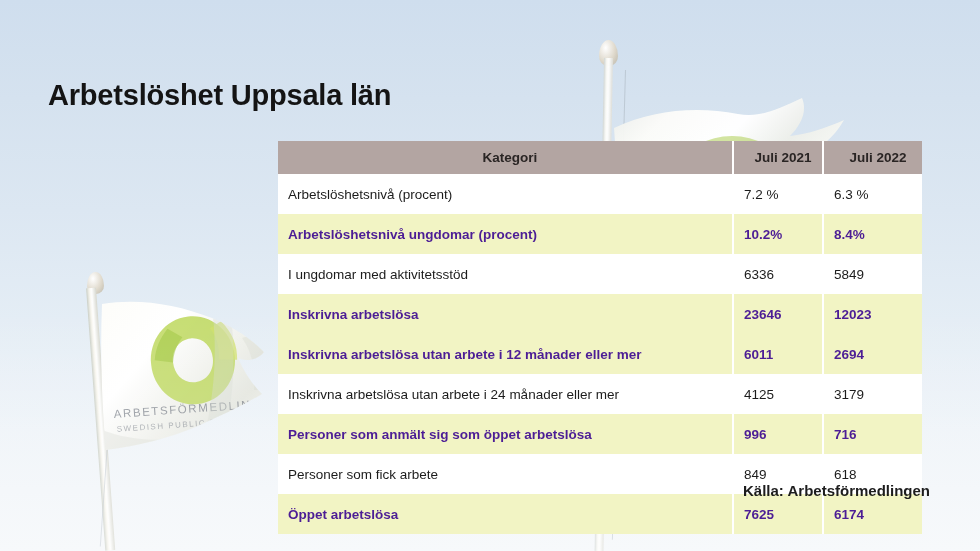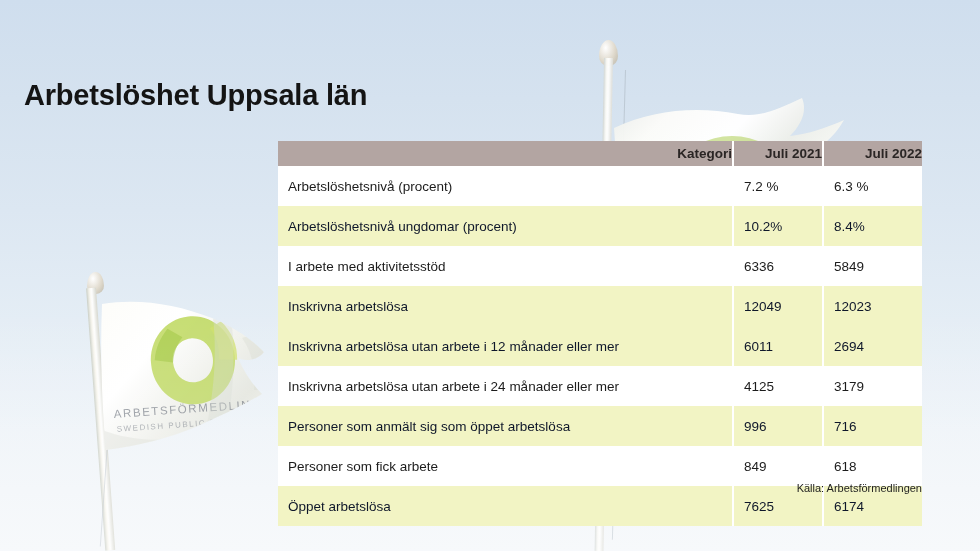--- a/index.html
+++ b/index.html
@@ -118,35 +118,35 @@
   .haze {
     position: absolute;
     inset: 0;
     background: linear-gradient(180deg, rgba(255,255,255,0) 55%, rgba(255,255,255,.30) 100%);
     pointer-events: none;
   }
 
   
   .title {
     position: absolute;
-    left: 24px;
+    left: 48px;
     top: 79px;
     font-size: 29px;
     font-weight: bold;
     color: #141414;
     letter-spacing: -0.2px;
     white-space: nowrap;
   }
 
   .source {
     position: absolute;
-    right: 58px;
+    right: 50px;
     top: 482px;
-    font-size: 11px;
-    font-weight: normal;
+    font-size: 15px;
+    font-weight: bold;
     color: #1d1d1d;
     white-space: nowrap;
   }
 
   
   .table-wrap {
     position: absolute;
     left: 278px;
     top: 141px;
     width: 644px;
@@ -159,40 +159,40 @@
     color: #1c1c1c;
   }
   table.data col.c-cat   { width: 455px; }
   table.data col.c-v1    { width: 90px; }
   table.data col.c-v2    { width: 99px; }
 
   table.data th {
     background: #b3a5a2;
     color: #2a2524;
     font-weight: bold;
-    text-align: right;
-    height: 25px;
+    text-align: center;
+    height: 33px;
     padding: 0 0 0 10px;
     font-size: 13.5px;
     border-right: 2px solid #ffffff;
   }
   table.data th:last-child { border-right: none; }
 
   table.data td {
     height: 40px;
     padding: 0 0 0 10px;
     border-right: 2px solid #ffffff;
     font-size: 13.5px;
     white-space: nowrap;
     overflow: hidden;
   }
   table.data td:last-child { border-right: none; }
 
   table.data tr.odd  td { background: #ffffff; font-weight: normal; color: #1c1c1c; }
-  table.data tr.even td { background: #f2f4c4; font-weight: normal;   color: #0f172a; }
+  table.data tr.even td { background: #f2f4c4; font-weight: bold;   color: #4c1d95; }
 </style>
 </head>
 <body>
 
 <div class="stage">
 
   <div class="photo">
 
     <div class="pole-right-finial"></div>
     <div class="pole-right"></div>
@@ -286,27 +286,27 @@
           <td>Arbetslöshetsnivå (procent)</td>
           <td>7.2 %</td>
           <td>6.3 %</td>
         </tr>
         <tr class="even">
           <td>Arbetslöshetsnivå ungdomar (procent)</td>
           <td>10.2%</td>
           <td>8.4%</td>
         </tr>
         <tr class="odd">
-          <td>I arbete med aktivitetsstöd</td>
+          <td>I ungdomar med aktivitetsstöd</td>
           <td>6336</td>
           <td>5849</td>
         </tr>
         <tr class="even">
           <td>Inskrivna arbetslösa</td>
-          <td>12049</td>
+          <td>23646</td>
           <td>12023</td>
         </tr>
         <tr class="even">
           <td>Inskrivna arbetslösa utan arbete i 12 månader eller mer</td>
           <td>6011</td>
           <td>2694</td>
         </tr>
         <tr class="odd">
           <td>Inskrivna arbetslösa utan arbete i 24 månader eller mer</td>
           <td>4125</td>

